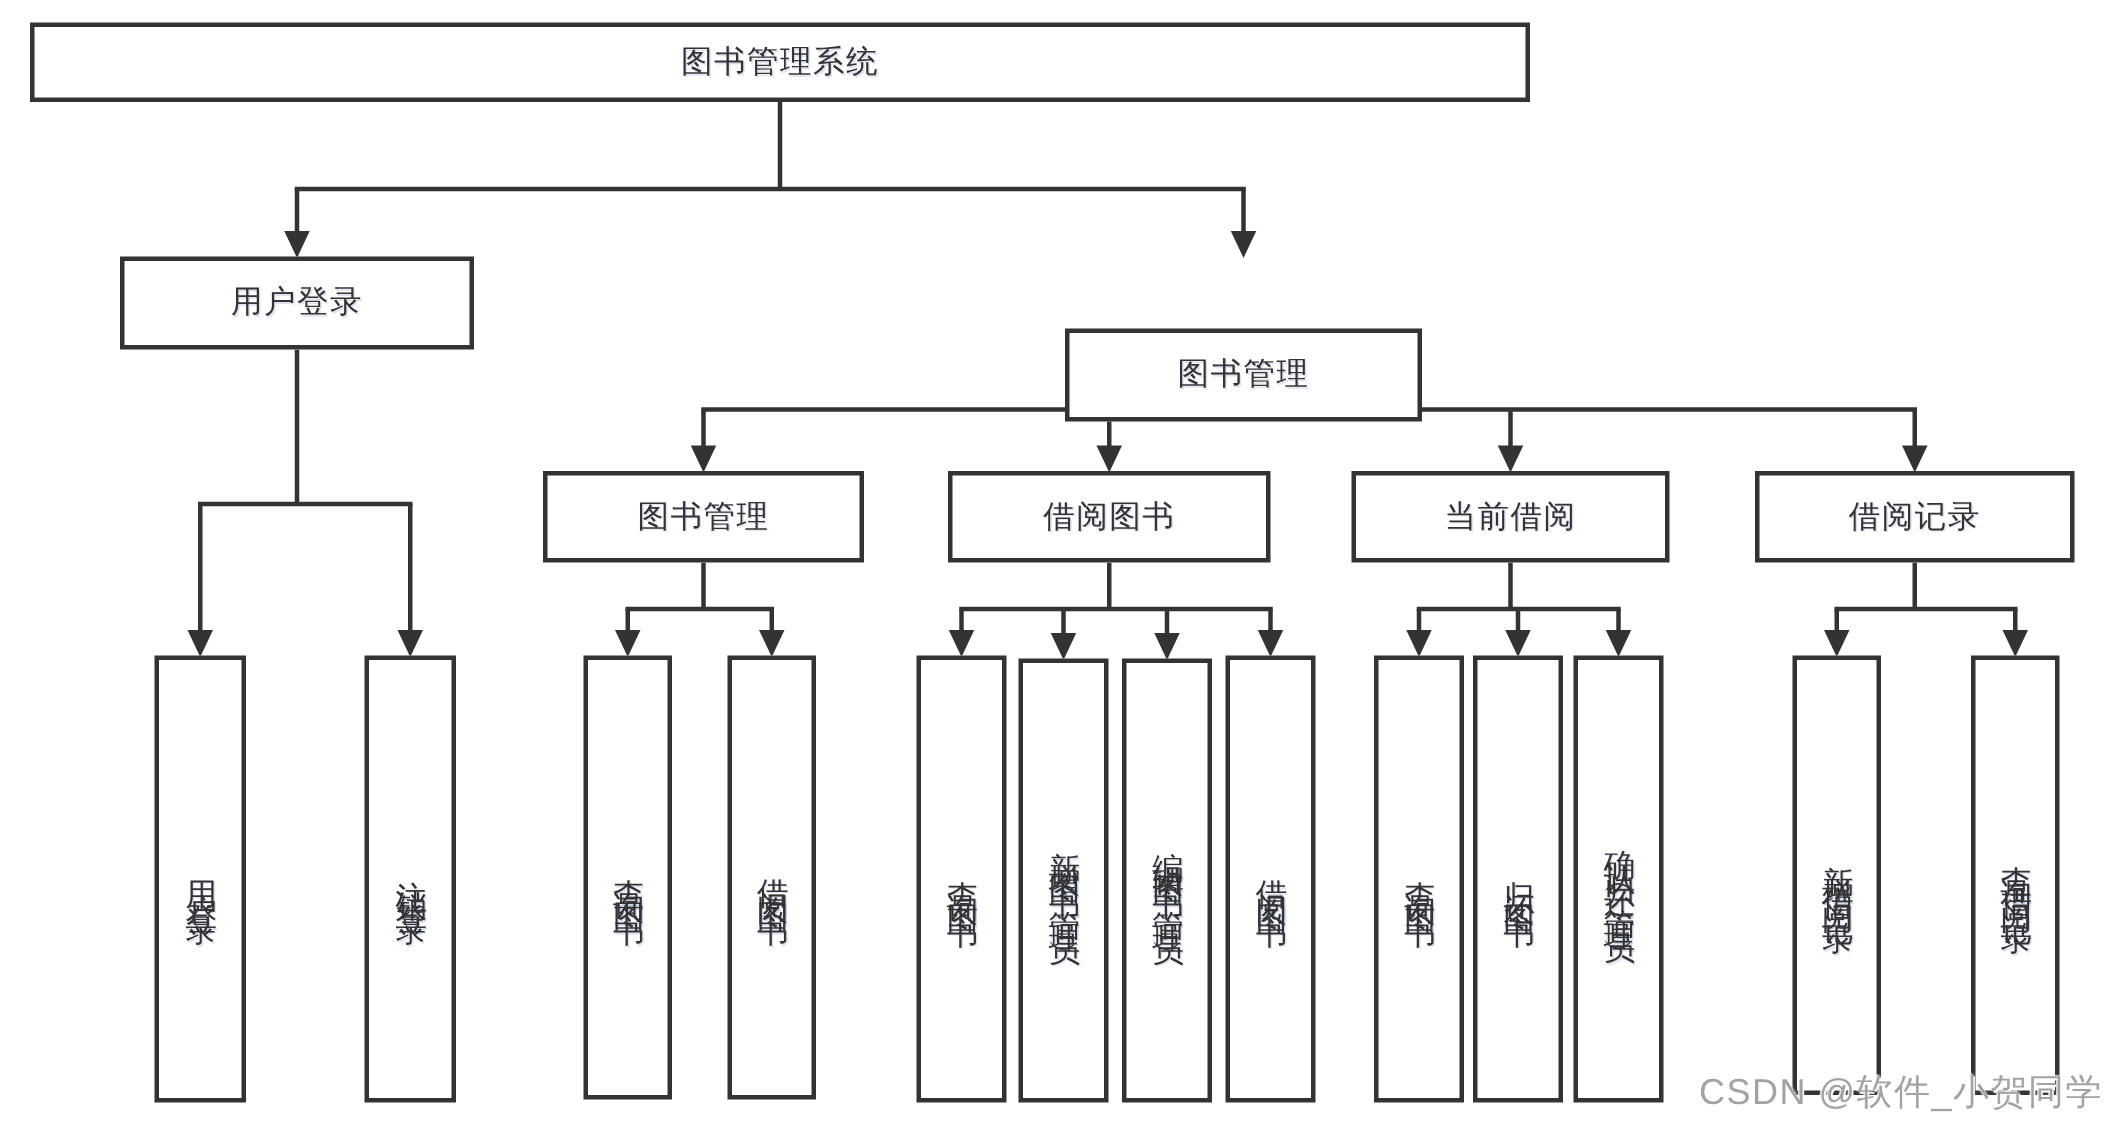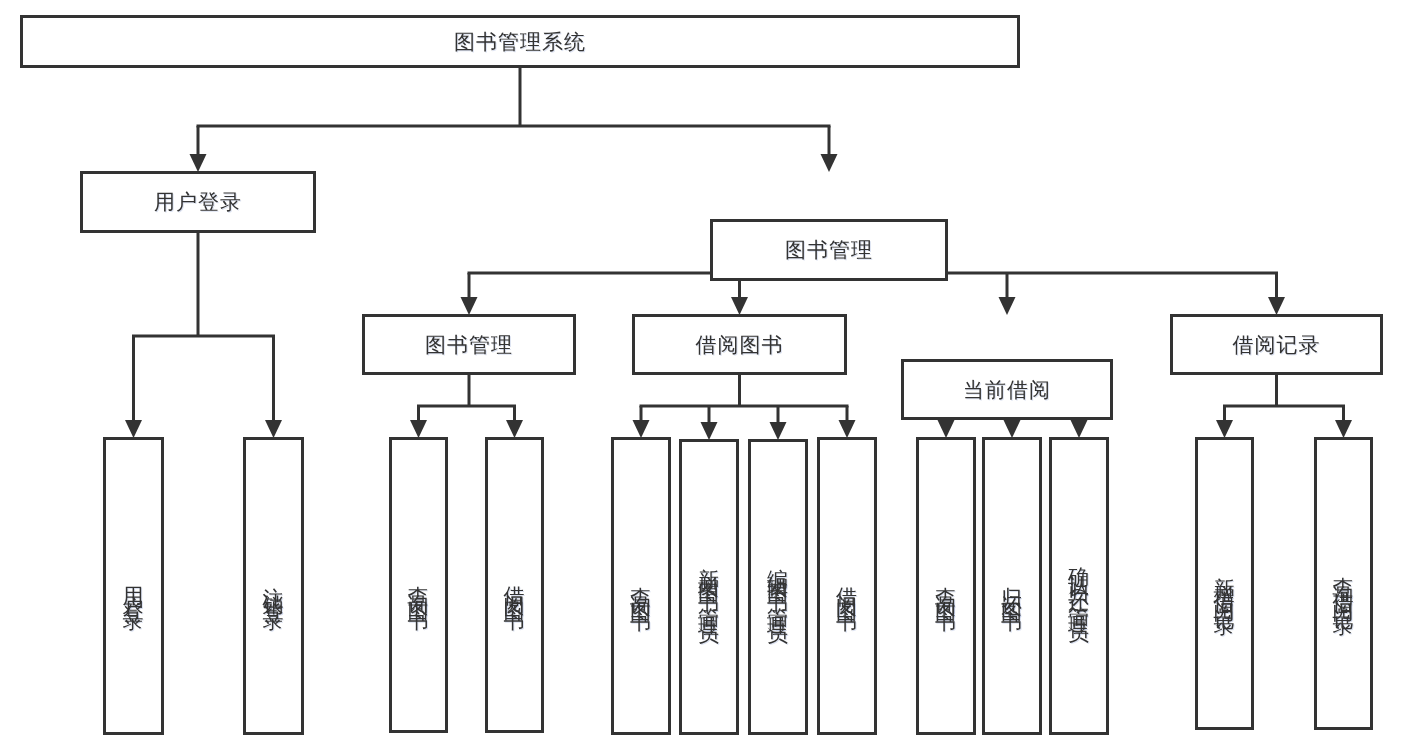--- a/index.html
+++ b/index.html
@@ -103,29 +103,30 @@
       <polygon points="1216,420 1233,420 1224.5,438" fill="#333333"></polygon>
       <line x1="1343.5" y1="406" x2="1343.5" y2="422" stroke="#333333" stroke-width="3"></line>
       <polygon points="1335,420 1352,420 1343.5,438" fill="#333333"></polygon>
     </svg>
   <div id="nodes">
       <div class="node h" style="left: 20px; top: 15px; width: 1000px; height: 53px;">图书管理系统</div>
       <div class="node h" style="left: 80px; top: 171px; width: 236px; height: 62px;">用户登录</div>
       <div class="node h" style="left: 710px; top: 171px; width: 238px; height: 62px; margin-top: 48px;">图书管理</div>
       <div class="node h" style="left: 362px; top: 314px; width: 214px; height: 61px;">图书管理</div>
       <div class="node h" style="left: 632px; top: 314px; width: 215px; height: 61px;">借阅图书</div>
-      <div class="node h" style="left: 901px; top: 314px; width: 212px; height: 61px; margin-top: 45px;">当前借阅</div>
+      <div class="node h" style="left: 901px; top: 314px; width: 212px; height: 61px;">当前借阅</div>
       <div class="node h" style="left: 1170px; top: 314px; width: 213px; height: 61px;">借阅记录</div>
       <div class="node v" style="left: 103px; top: 437px; width: 61px; height: 298px;">用户登录</div>
       <div class="node v" style="left: 243px; top: 437px; width: 61px; height: 298px;">注销登录</div>
       <div class="node v" style="left: 389px; top: 437px; width: 59px; height: 296px;">查询图书</div>
       <div class="node v" style="left: 485px; top: 437px; width: 59px; height: 296px;">借阅图书</div>
       <div class="node v" style="left: 611px; top: 437px; width: 60px; height: 298px;">查询图书</div>
       <div class="node v" style="left: 679px; top: 439px; width: 60px; height: 296px;">新增图书（管理员）</div>
       <div class="node v" style="left: 748px; top: 439px; width: 60px; height: 296px;">编辑图书（管理员）</div>
       <div class="node v" style="left: 817px; top: 437px; width: 60px; height: 298px;">借阅图书</div>
       <div class="node v" style="left: 916px; top: 437px; width: 60px; height: 298px;">查询图书</div>
       <div class="node v" style="left: 982px; top: 437px; width: 60px; height: 298px;">归还图书</div>
       <div class="node v" style="left: 1049px; top: 437px; width: 60px; height: 298px;">确认归还（管理员）</div>
       <div class="node v" style="left: 1195px; top: 437px; width: 59px; height: 293px;">新增借阅记录</div>
       <div class="node v" style="left: 1314px; top: 437px; width: 59px; height: 293px;">查询借阅记录</div>
     </div>
+  <div id="watermark">CSDN @软件_小贺同学</div>
 </div>
 
 </body></html>

